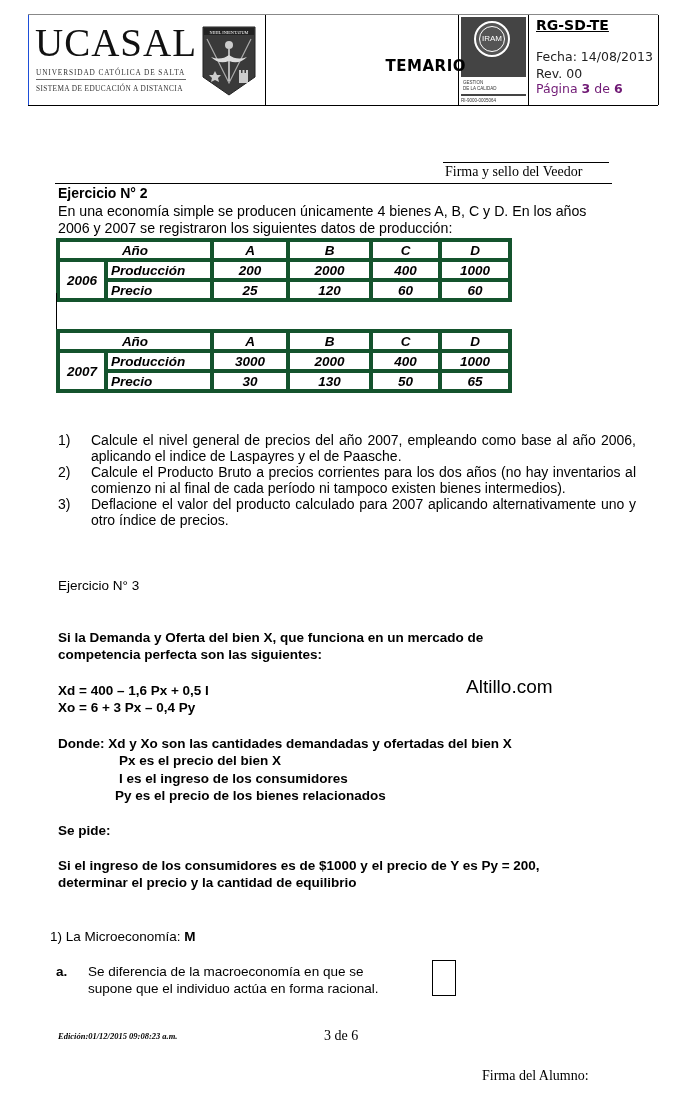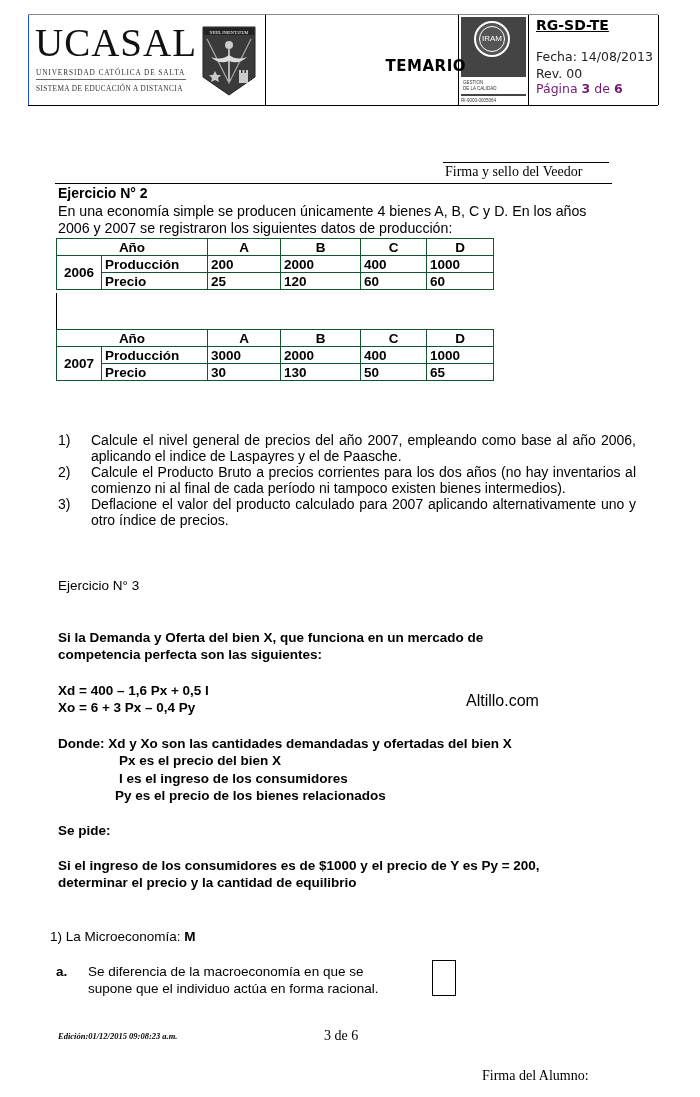--- a/index.html
+++ b/index.html
@@ -39,30 +39,30 @@
   
   .veedor-line { position: absolute; left: 443px; top: 162px; width: 166px; height: 1px; background: #000; }
   .veedor { position: absolute; left: 445px; top: 164px; font-family: "Liberation Serif", serif; font-size: 14px; }
   .sep-line { position: absolute; left: 55px; top: 183px; width: 557px; height: 1px; background: #000; }
 
   .t { position: absolute; font-size: 14px; line-height: 16px; white-space: nowrap; }
   .bold { font-weight: bold; }
 
   
   table.prod { position: absolute; left: 56px; border-collapse: collapse; font-size: 13.5px; font-weight: bold; }
-  table.prod td { border: 1px solid #14532d; padding: 0 3px; height: 16px; line-height: 15px; }
-  table.prod .num { text-align: left; margin-top: 12px; }
+  table.prod td { border: 4px solid #14532d; padding: 0 3px; height: 16px; line-height: 15px; font-style: italic; }
+  table.prod .num { text-align: center; margin-top: 12px; }
   table.prod .ctr { text-align: center; }
   .gap-box { position: absolute; left: 56px; top: 293px; width: 0; height: 37px; border-left: 1px solid #000; }
 
   ol.q { position: absolute; left: 58px; top: 432px; width: 578px; margin: 0; padding: 0; list-style: none; font-size: 14px; line-height: 16px; }
   ol.q li { position: relative; padding-left: 33px; text-align: justify; }
   ol.q li .n { position: absolute; left: 0; top: 0; }
 
-  .watermark { position: absolute; left: 466px; top: 676px; font-size: 16px; color: #000; margin-top: 16px; }
+  .watermark { position: absolute; left: 466px; top: 676px; font-size: 19px; color: #000; }
 
   .checkbox { position: absolute; left: 432px; top: 960px; width: 24px; height: 36px; border: 1px solid #000; box-sizing: border-box; }
 
   .edicion { position: absolute; left: 58px; top: 1031px; font-family: "Liberation Serif", serif; font-style: italic; font-weight: bold; font-size: 8.5px; }
   .pgnum { position: absolute; left: 324px; top: 1028px; font-family: "Liberation Serif", serif; font-size: 14px; }
   .alumno { position: absolute; left: 482px; top: 1068px; font-family: "Liberation Serif", serif; font-size: 14px; }
 </style>
 </head>
 <body>
 

